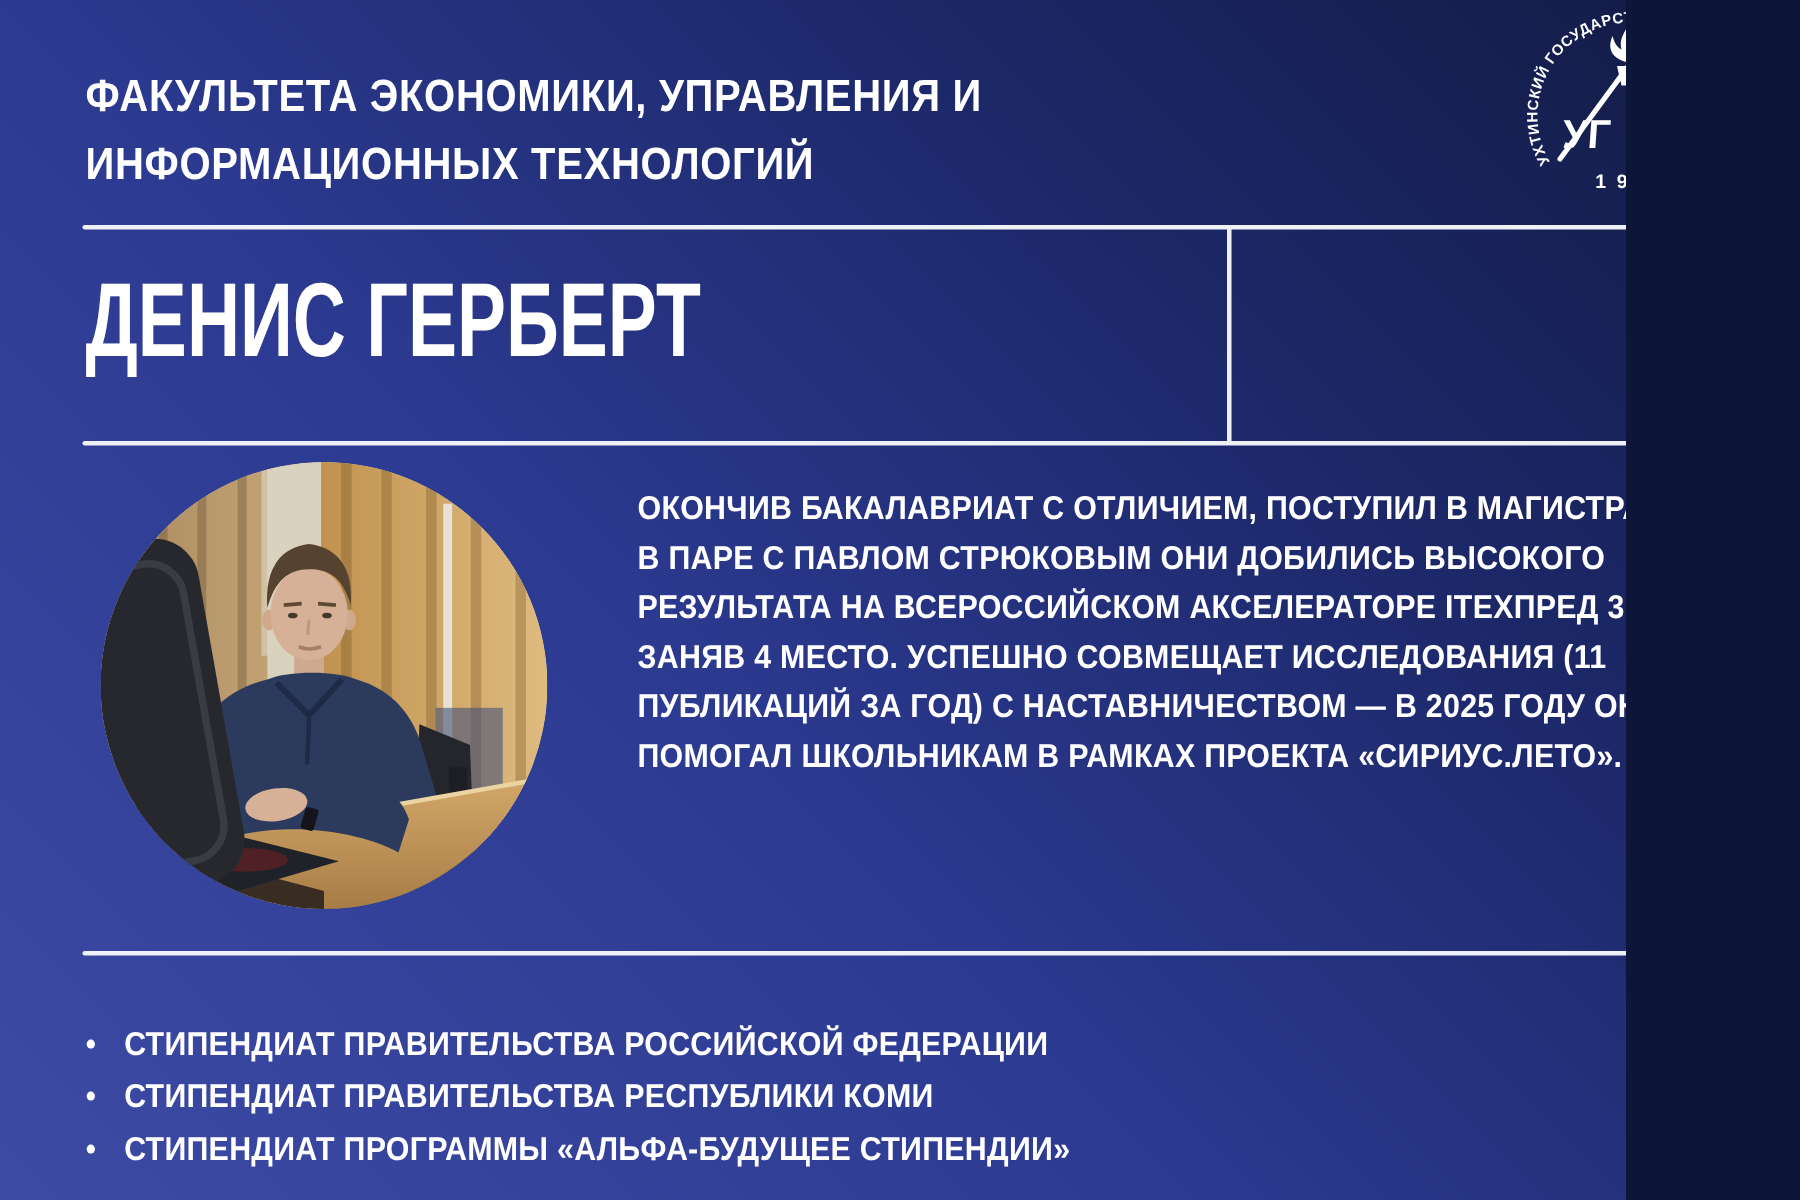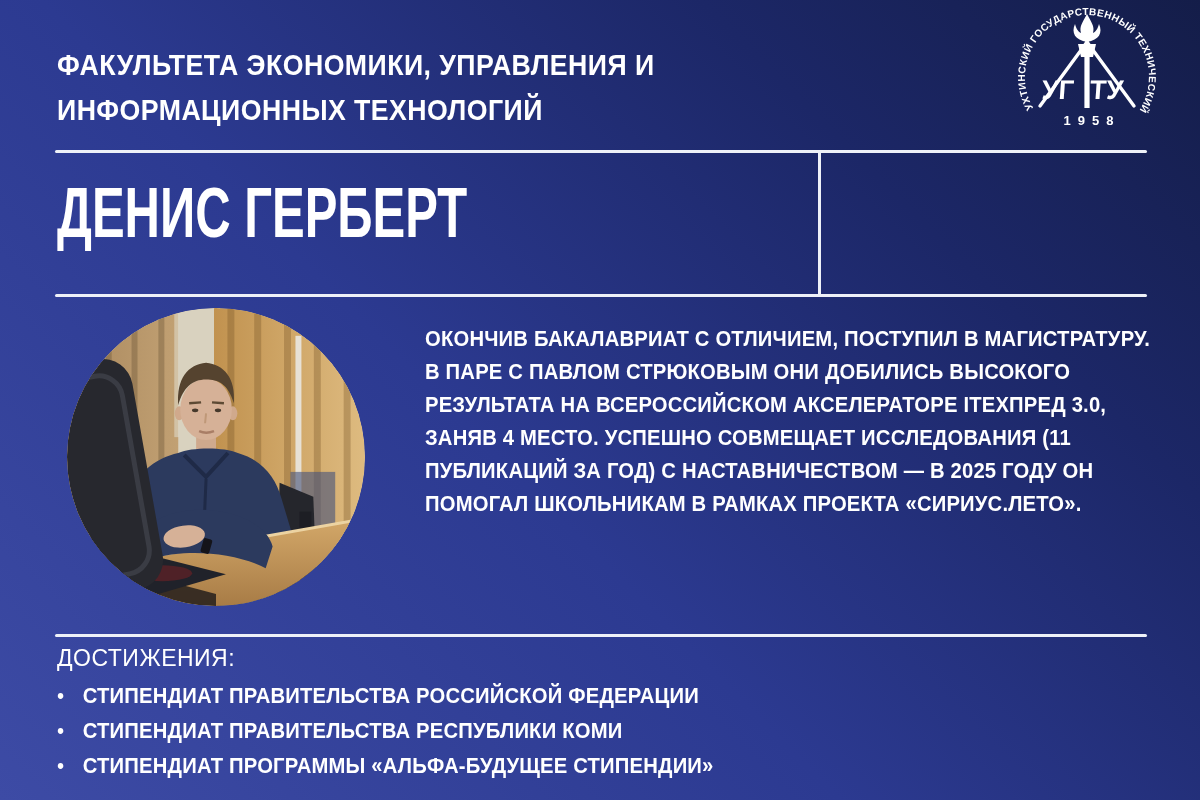--- a/index.html
+++ b/index.html
@@ -4,21 +4,21 @@
 <style>
   :root{
     --bg-bottom-left:#3d4ba5;
     --bg-mid:#2c3a91;
     --bg-top-right:#141d49;
     --text-color:#ffffff;
     --rule-color:#eef1f8;
   }
   html,body{margin:0;padding:0;background:#0d1538;}
   .poster{
-    position:relative;width:1200px;height:800px;overflow:hidden;
+    position:relative;width:1084px;height:800px;overflow:hidden;
     background:linear-gradient(45deg,var(--bg-bottom-left) 0%,var(--bg-mid) 42%,#1c2767 75%,var(--bg-top-right) 100%);
     font-family:"Liberation Sans","DejaVu Sans",sans-serif;
     color:var(--text-color);
   }
   .faculty-title{
     position:absolute;left:57px;top:42px;margin:0;
     font-size:30px;line-height:45px;font-weight:700;letter-spacing:.5px;
     white-space:pre-line;transform:scaleX(.89);transform-origin:left top;
   }
   .logo-wrap{position:absolute;left:1012px;top:2px;width:150px;height:150px;}
@@ -176,21 +176,20 @@
 
   <p class="bio">ОКОНЧИВ БАКАЛАВРИАТ С ОТЛИЧИЕМ, ПОСТУПИЛ В МАГИСТРАТУРУ.
 В ПАРЕ С ПАВЛОМ СТРЮКОВЫМ ОНИ ДОБИЛИСЬ ВЫСОКОГО
 РЕЗУЛЬТАТА НА ВСЕРОССИЙСКОМ АКСЕЛЕРАТОРЕ ITEXПРЕД 3.0,
 ЗАНЯВ 4 МЕСТО. УСПЕШНО СОВМЕЩАЕТ ИССЛЕДОВАНИЯ (11
 ПУБЛИКАЦИЙ ЗА ГОД) С НАСТАВНИЧЕСТВОМ — В 2025 ГОДУ ОН
 ПОМОГАЛ ШКОЛЬНИКАМ В РАМКАХ ПРОЕКТА «СИРИУС.ЛЕТО».</p>
 
   <div class="rule rule-bottom"></div>
 
-  <h3 class="ach-title">ДОСТИЖЕНИЯ:</h3>
 
   <ul class="ach-list">
     <li>
       <span class="bullet">•</span>
       <span>СТИПЕНДИАТ  ПРАВИТЕЛЬСТВА РОССИЙСКОЙ ФЕДЕРАЦИИ</span>
     </li>
     <li>
       <span class="bullet">•</span>
       <span>СТИПЕНДИАТ ПРАВИТЕЛЬСТВА РЕСПУБЛИКИ КОМИ</span>
     </li>

